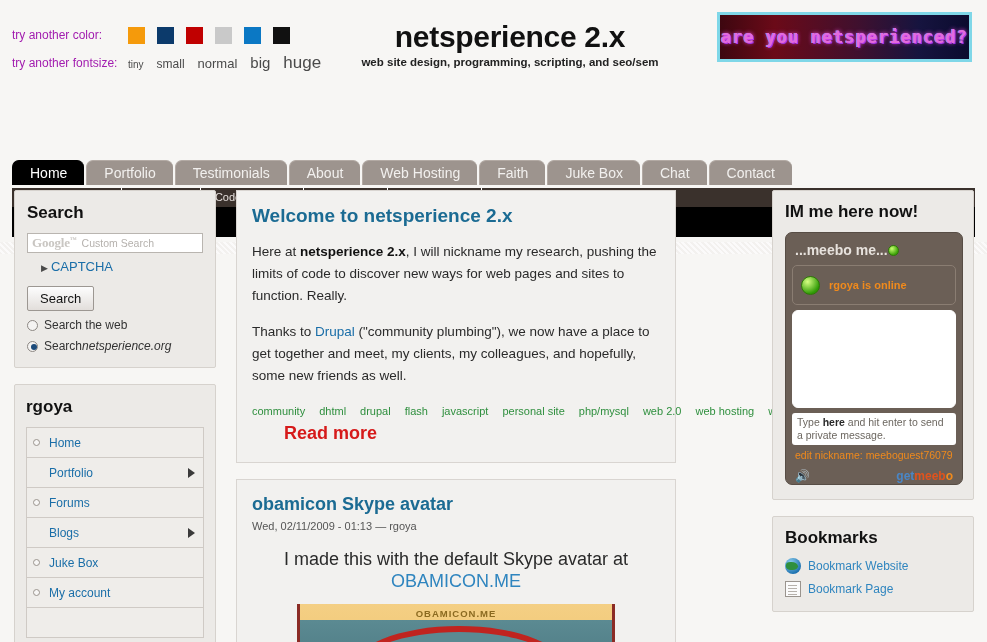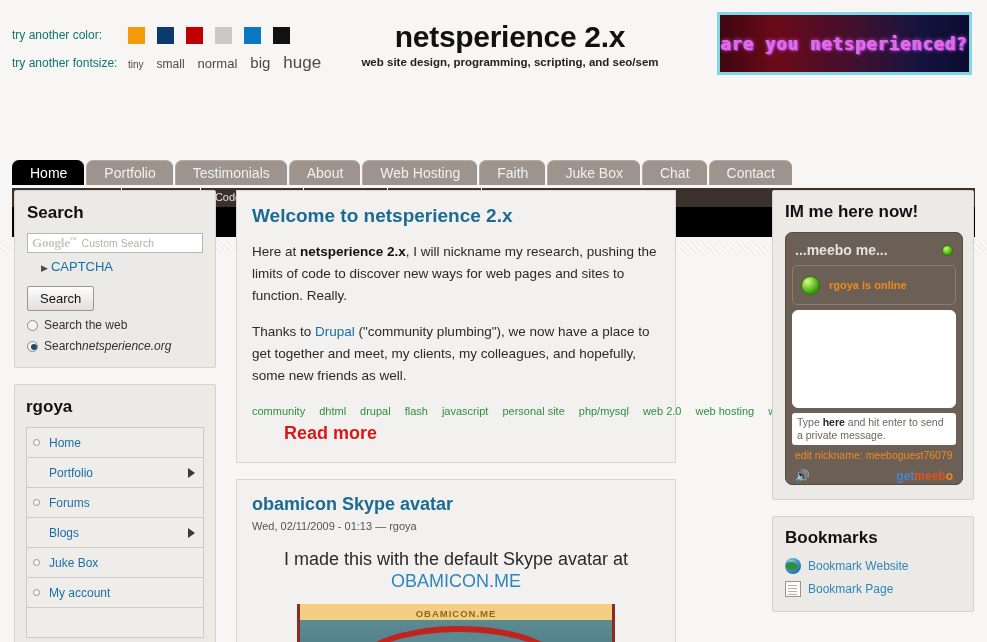--- a/index.html
+++ b/index.html
@@ -12,36 +12,36 @@
     font-size: 13px;
     color: #333;
   }
   #page { position: relative; width: 987px; height: 642px; background: #f7f6f4; }
 
   
   .topbar { position: relative; height: 78px; }
   .prefs { position: absolute; left: 12px; top: 24px; width: 320px; }
   .prefrow { display: flex; align-items: center; height: 22px; }
   .prefrow + .prefrow { margin-top: 6px; }
-  .preflabel { font-size: 12px; color: #0f766e; width: 108px; }
+  .preflabel { font-size: 12px; color: #a21caf; width: 108px; }
   .swatches { display: flex; gap: 12px; margin-left: 8px; }
   .sw { width: 17px; height: 17px; display: block; cursor: pointer; }
   .sizes { display: flex; gap: 13px; margin-left: 8px; align-items: baseline; }
   .sz { color: #4a4a4a; cursor: pointer; }
   .sz.tiny { font-size: 10px; }
   .sz.small { font-size: 12px; }
   .sz.normal { font-size: 13px; }
   .sz.big { font-size: 15px; }
   .sz.huge { font-size: 17px; }
 
   .sitetitle { position: absolute; left: 340px; top: 20px; width: 340px; text-align: center; }
   .sitetitle .t1 { font-size: 30px; font-weight: bold; color: #111; letter-spacing: -0.3px; line-height: 34px; }
   .sitetitle .t2 { font-size: 11.5px; font-weight: bold; color: #222; margin-top: 2px; }
 
-  .banner { position: absolute; right: 15px; top: 12px; width: 255px; height: 63px;
+  .banner { position: absolute; right: 15px; top: 12px; width: 255px; height: 50px;
             border: 3px solid #7fd7e8; background: linear-gradient(90deg,#3d0710 0%,#6b0a18 22%,#40102e 55%,#16143f 80%,#0b0b2e 100%);
             display: flex; align-items: center; justify-content: center; overflow: hidden; }
   .banner .bt { font-family: "DejaVu Sans Mono", monospace; font-size: 17px; font-weight: bold;
                 color: #e36bdc; letter-spacing: 1px; text-shadow: 0 0 4px #ff4ff0, 1px 1px 0 #8a2be2, -1px 0 0 #5b9bff; white-space: nowrap; }
 
   
   .navwrap { position: relative; height: 0; }
   .primary { position: absolute; left: 12px; top: 82px; display: flex; align-items: flex-end; height: 25px; }
   .ptab { height: 25px; line-height: 25px; padding: 0 17px; font-size: 14px; color: #f2f0ee;
           background: #9d948e; border-top-left-radius: 7px; border-top-right-radius: 7px;
@@ -113,21 +113,21 @@
                  background: radial-gradient(ellipse at 50% 120%, #5b8a92 0 55%, transparent 56%),
                              linear-gradient(#5b8a92,#4f7c85); }
   .obami .oarc { position: absolute; left: 50px; top: 22px; width: 218px; height: 90px;
                  border: 6px solid #c0241f; border-radius: 50%; }
 
   
   .right { position: absolute; left: 772px; top: 0; width: 202px; }
   .imblock { padding: 11px 12px 14px 12px; }
   .meebo { margin-top: 8px; width: 178px; height: 253px; background: #6b5f56;
            border: 1px solid #574d45; border-radius: 7px; padding: 6px; position: relative; }
-  .mhead { display: flex; align-items: center; justify-content: space-between; height: 22px; padding: 0 3px; }
+  .mhead { display: flex; align-items: center; height: 22px; padding: 0 3px; }
   .mhead .mtitle { font-size: 14px; font-weight: bold; color: #e7e2dd; }
   .greendot { width: 11px; height: 11px; border-radius: 50%;
               background: radial-gradient(circle at 33% 30%, #c6ff6e, #3fa40a 70%); border: 1px solid #2d7a06; }
   .mstatus { margin-top: 4px; height: 40px; border: 1px solid #8a7d72; border-radius: 5px;
              background: #6b5f56; display: flex; align-items: center; padding: 14px 8px; }
   .mstatus .bigdot { width: 19px; height: 19px; border-radius: 50%;
                      background: radial-gradient(circle at 33% 28%, #d6ff82, #2f9a05 72%); border: 1px solid #2d7a06; margin-right: 9px; flex: none; }
   .mstatus .mtext { font-size: 11px; font-weight: bold; color: #f08a1c; }
   .mchat { margin-top: 5px; height: 98px; background: #fff; border-radius: 6px; border: 1px solid #fff; }
   .minput { margin-top: 5px; height: 32px; background: #fff; border-radius: 3px; padding: 3px 5px;

